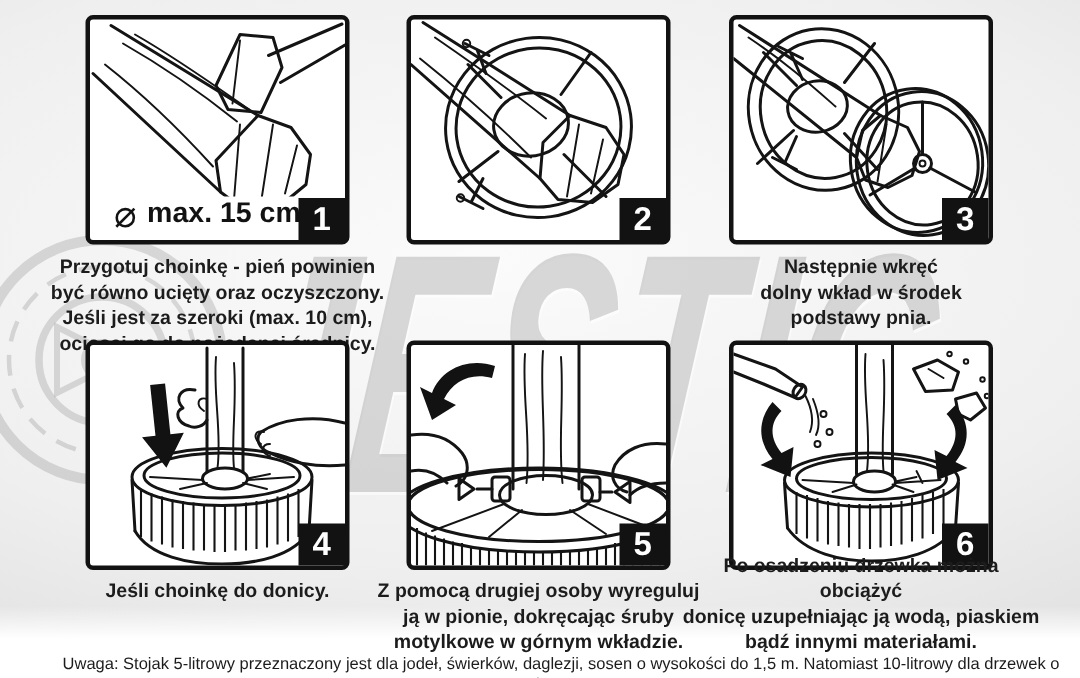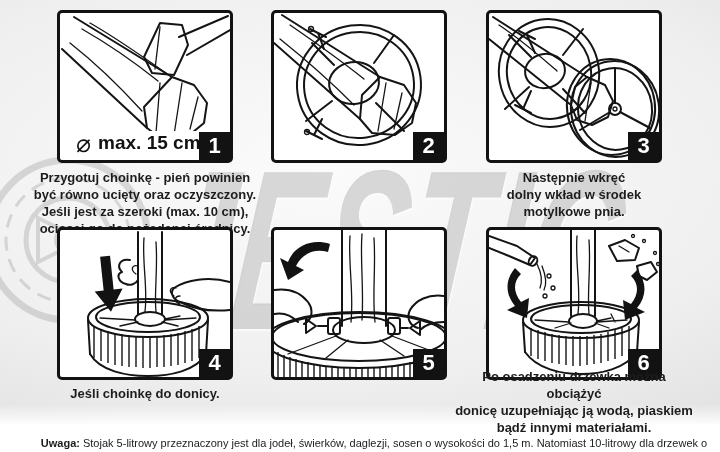--- a/index.html
+++ b/index.html
@@ -44,21 +44,21 @@
     position:absolute;width:240px;text-align:center;color:#1c1c1c;z-index:2;
     font:600 13px/17px "Liberation Sans", sans-serif;white-space:pre-line;
   }
   .c1{left:25px;top:169px}.c2{left:239px;top:169px}.c3{left:454px;top:169px}
   .c4{left:25px;top:385px}.c5{left:239px;top:385px}.c6{left:454px;top:368px}
   
   .note{
     position:absolute;left:0;top:436px;width:720px;text-align:center;z-index:2;
     color:#1c1c1c;font:400 11px/14px "Liberation Sans", sans-serif;
   }
-  .note b{font-weight:700;padding-left:28px;}
+  .note b{font-weight:400;padding-left:28px;}
   
   .art{stroke:#141414;stroke-width:2;fill:none;stroke-linecap:round;stroke-linejoin:round;}
   .thin{stroke:#141414;stroke-width:1.3;fill:none;stroke-linecap:round;}
   .ribs{stroke:#141414;stroke-width:1.4;fill:none;}
   .fillb{fill:#121212;stroke:none;}
 </style>
 </head>
 <body>
 
 <div class="stage">
@@ -131,21 +131,21 @@
       <ellipse class="art" cx="126" cy="96" rx="44" ry="48" transform="rotate(-8 126 96)"></ellipse>
       <ellipse class="art" cx="126" cy="96" rx="37" ry="41" transform="rotate(-8 126 96)"></ellipse>
       <circle class="art" cx="126" cy="96" r="6"></circle>
       <circle class="thin" cx="126" cy="96" r="2"></circle>
       <path class="art" d="M126,55 L126,90 M91,117 L121,99 M161,115 L131,99"></path>
     </svg>
     <div class="badge">3</div>
   </div>
   <div class="caption c3">Następnie wkręć
 dolny wkład w środek
-motylkowe pnia.</div>
+podstawy pnia.</div>
 
   <div class="panel p4">
     <svg width="170" height="147" viewBox="0 0 170 147">
       <ellipse class="art" cx="88" cy="88" rx="60" ry="19"></ellipse>
       <ellipse class="art" cx="88" cy="87" rx="52" ry="15"></ellipse>
       <path class="art" d="M28,90 L30,124 M148,90 L146,124"></path>
       <path class="art" d="M30,124 C40,141 66,146 88,146 C110,146 136,141 146,124"></path>
       <path class="ribs" d="M34,96V128M41,99V131M48,101V133M55,103V135M62,104V136M69,105V137M76,106V137M83,106V138M90,106V138M97,106V137M104,105V137M111,104V136M118,103V135M125,101V133M132,99V131M139,96V128"></path>
       <ellipse class="art" cx="90" cy="89" rx="15" ry="7"></ellipse>
       <path class="thin" d="M40,88 L75,90 M136,88 L105,90 M60,96 L78,92 M118,96 L102,92 M105,89 L120,86"></path>
@@ -174,20 +174,23 @@
       <path class="art" d="M54,96 L44,96 M126,98 L134,98"></path>
       <polygon class="art" points="42,96 32,89 32,103"></polygon>
       <polygon class="art" points="136,98 146,91 146,105"></polygon>
       <path class="thin" d="M62,106 L14,124 M118,106 L160,122 M74,110 L52,128 M106,110 L130,126"></path>
       <path class="fillb" d="M56,14 C38,8 20,16 14,32 L6,28 L14,50 L30,40 L22,36 C28,24 40,18 54,22 Z"></path>
       <path class="art" d="M0,60 C14,58 26,62 34,72 C40,80 38,90 30,94 M0,84 C10,82 18,86 24,92"></path>
       <path class="art" d="M170,66 C154,64 142,70 136,80 C132,88 136,96 144,98 M170,92 C158,92 150,96 146,100"></path>
     </svg>
     <div class="badge">5</div>
   </div>
+  <div class="caption c5">Z pomocą drugiej osoby wyreguluj
+ją w pionie, dokręcając śruby
+motylkowe w górnym wkładzie.</div>
 
   <div class="panel p6">
     <svg width="170" height="147" viewBox="0 0 170 147">
       <ellipse class="art" cx="92" cy="90" rx="58" ry="18"></ellipse>
       <ellipse class="art" cx="92" cy="89" rx="50" ry="14"></ellipse>
       <path class="art" d="M34,92 L36,122 M150,92 L148,122"></path>
       <path class="art" d="M36,122 C48,139 72,144 92,144 C112,144 136,139 148,122"></path>
       <path class="ribs" d="M42,98V126M49,100V129M56,102V131M63,104V133M70,105V134M77,106V135M84,106V136M91,106V136M98,106V135M105,105V134M112,104V133M119,102V131M126,100V129M133,98V126M140,96V123"></path>
       <ellipse class="art" cx="94" cy="91" rx="14" ry="7"></ellipse>
       <path class="thin" d="M46,90 L80,92 M138,90 L108,92 M108,91 L122,88 M122,84 L126,92 M66,98 L82,93 M120,98 L106,93"></path>

